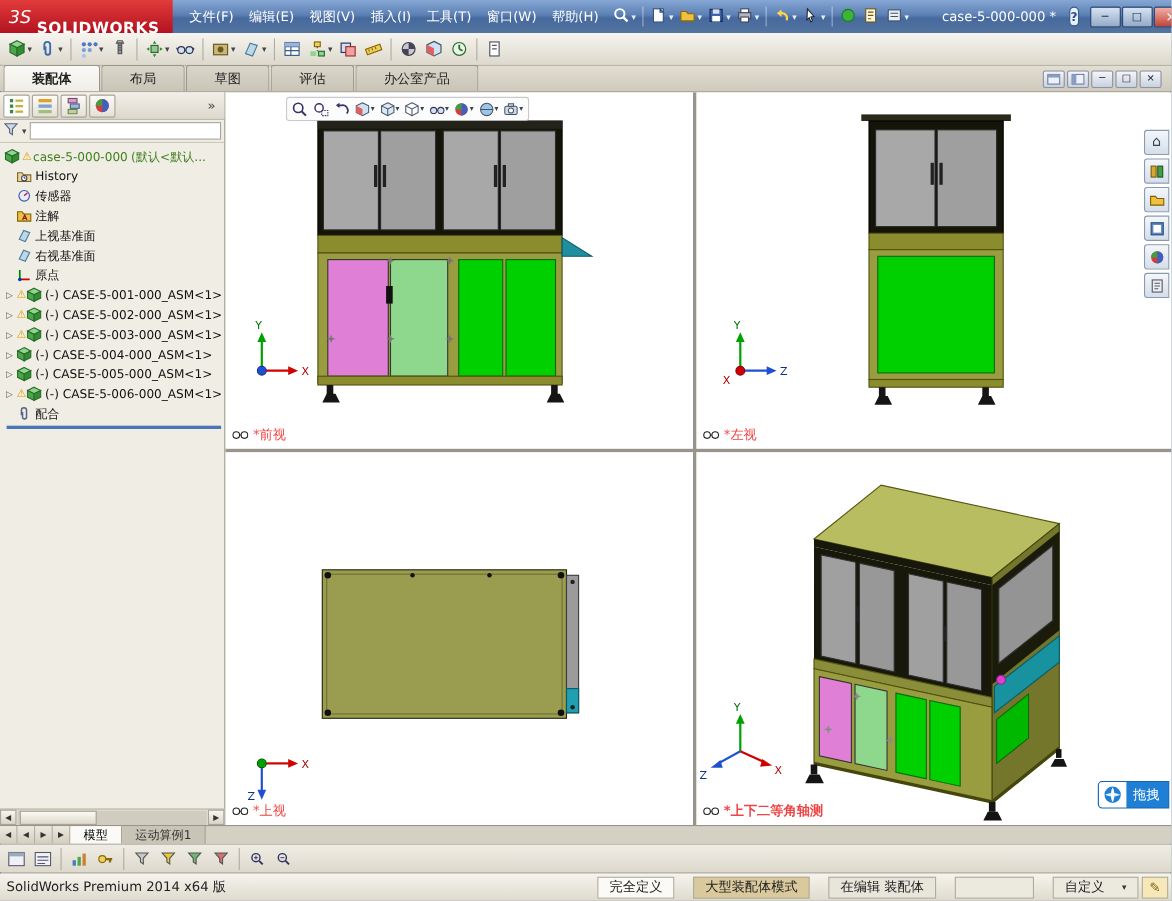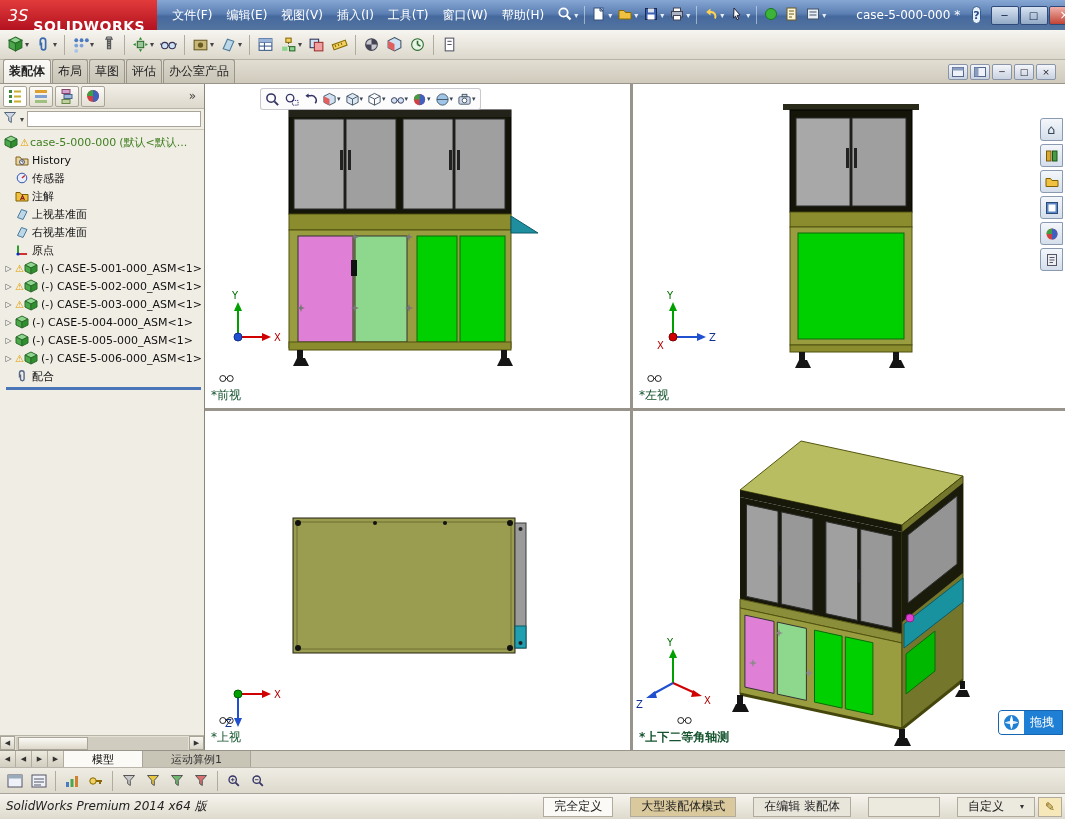--- a/index.html
+++ b/index.html
@@ -25,21 +25,21 @@
 .wb-close{background:linear-gradient(#f0b0a8,#c24436);color:#fff;width:32px;font-size:12px;}
 
 
 .toolbar2{height:30px;flex:0 0 30px;background:linear-gradient(#f7f5f0,#dcd8cc);border-bottom:1px solid #b8b4a8;display:flex;align-items:center;padding:0 5px;gap:2px;}
 .tbi{display:flex;align-items:center;height:24px;padding:0 2px;border-radius:2px;}
 .tbi .dd{font-size:8px;color:#444;margin-left:1px;}
 .sep{width:1px;height:20px;background:#b0aca0;margin:0 3px;}
 
 
 .cmdbar{height:24px;flex:0 0 24px;background:linear-gradient(#e2ded2,#cfcabc);display:flex;align-items:flex-end;padding:0 3px;border-bottom:1px solid #98948a;}
-.ctab{padding:3px 5px;border:1px solid #9a968a;border-bottom:none;background:linear-gradient(#dad6ca,#c8c4b6);margin-right:1px;border-radius:3px 3px 0 0;color:#222;white-space:nowrap;}
+.ctab{padding:3px 25px;border:1px solid #9a968a;border-bottom:none;background:linear-gradient(#dad6ca,#c8c4b6);margin-right:1px;border-radius:3px 3px 0 0;color:#222;white-space:nowrap;}
 .ctab.active{background:linear-gradient(#fbfaf7,#efede6);font-weight:bold;}
 .doc-ctrls{margin-left:auto;display:flex;align-items:center;gap:2px;padding:0 6px 3px 0;}
 .dcb{width:20px;height:16px;border:1px solid #8a94a8;background:linear-gradient(#f4f6fa,#c9d2e0);display:flex;align-items:center;justify-content:center;font-size:9px;border-radius:2px;color:#223;}
 
 
 .main{flex:1 1 auto;display:flex;min-height:0;}
 .lpanel{width:205px;flex:0 0 205px;background:#f0ede4;border-right:1px solid #8a867a;display:flex;flex-direction:column;position:relative;}
 .lp-tabs{height:25px;display:flex;align-items:center;background:linear-gradient(#f2efe8,#ddd8cc);border-bottom:1px solid #b8b4a8;padding:0 3px;gap:2px;}
 .lp-tab{width:24px;height:21px;border:1px solid #a8a498;background:linear-gradient(#fcfbf8,#e4e0d4);display:flex;align-items:center;justify-content:center;border-radius:2px;}
 .lp-tab.active{background:#fff;}
@@ -65,42 +65,42 @@
 
 .graphics{flex:1 1 auto;position:relative;background:#ffffff;min-width:0;}
 .vp{position:absolute;overflow:hidden;}
 .vp .geom{position:absolute;inset:0;width:100%;height:100%;}
 .vp1{left:0;top:0;width:425px;height:324px;}
 .vp2{left:428px;top:0;right:0;height:324px;}
 .vp3{left:0;top:327px;width:425px;bottom:0;}
 .vp4{left:428px;top:327px;right:0;bottom:0;}
 .div-v{position:absolute;left:425px;top:0;bottom:0;width:3px;background:#98948c;}
 .div-h{position:absolute;top:324px;left:0;right:0;height:3px;background:#98948c;}
-.vp-label{position:absolute;left:6px;bottom:4px;display:flex;align-items:center;gap:4px;font-size:12px;color:#14532d;flex-direction:column;}
+.vp-label{position:absolute;left:6px;bottom:4px;display:flex;align-items:center;gap:4px;font-size:12px;color:#ef4444;}
 .hud{position:absolute;left:55px;top:4px;height:22px;background:rgba(250,250,252,.65);border:1px solid rgba(150,150,160,.5);border-radius:3px;display:flex;align-items:center;padding:0 4px;gap:4px;}
 .hud-i{display:flex;align-items:center;}
 .hud-i .dd{font-size:7px;color:#345;}
 .taskstrip{position:absolute;top:34px;right:2px;width:23px;display:flex;flex-direction:column;gap:3px;z-index:5;}
 .tp-icon{width:23px;height:23px;background:linear-gradient(#f4f7fb,#d4deea);border:1px solid #8a9ab0;border-radius:3px 0 0 3px;display:flex;align-items:center;justify-content:center;color:#345;font-size:13px;}
 .dragw{position:absolute;right:2px;top:626px;height:25px;display:flex;align-items:center;z-index:6;border-radius:4px 0 0 4px;overflow:hidden;border:1px solid #1565b0;background:#1f7fd4;}
 .dragw-logo{width:25px;height:25px;background:#fff;display:flex;align-items:center;justify-content:center;}
 .dragw-label{color:#fff;padding:0 8px 0 6px;}
 
 
 .btabs{height:17px;flex:0 0 17px;background:#d4d0c4;border-top:1px solid #98948a;display:flex;align-items:stretch;}
 .bnav{width:16px;display:flex;align-items:center;justify-content:center;font-size:7px;color:#333;background:linear-gradient(#eceade,#d2cec0);border-right:1px solid #b0aca0;}
-.btab{padding:1px 28px;font-size:11px;display:flex;align-items:center;border-right:1px solid #a8a49a;background:#c8c4b6;color:#333;white-space:nowrap;}
+.btab{padding:1px 12px;font-size:11px;display:flex;align-items:center;border-right:1px solid #a8a49a;background:#c8c4b6;color:#333;white-space:nowrap;}
 .btab.active{background:#fbfaf6;color:#000;}
 .btab-fill{flex:1;}
 .motionbar{height:26px;flex:0 0 26px;background:linear-gradient(#efece4,#ddd9cc);border-top:1px solid #b8b4aa;display:flex;align-items:center;padding:0 4px;gap:2px;}
 .mbi{width:22px;height:20px;display:flex;align-items:center;justify-content:center;border-radius:2px;}
 
 
 .statusbar{height:26px;flex:0 0 26px;background:linear-gradient(#f6f4ee,#dedacd);border-top:1px solid #a8a49a;display:flex;align-items:center;padding:0 3px 0 6px;color:#222;}
-.sb-left{white-space:nowrap;font-style:italic;}
+.sb-left{white-space:nowrap;}
 .sb-spacer{flex:1;}
 .seg{height:20px;display:flex;align-items:center;padding:0 10px;border:1px solid #b0ab9e;background:#fbfaf6;white-space:nowrap;margin-left:17px;}
 .seg-mode{background:#d9c99c;}
 .seg-edit{background:#e8e5db;}
 .seg-empty{width:72px;background:#eceadf;}
 .seg-custom{background:#eceadf;gap:16px;}
 .seg-custom .dd{font-size:8px;color:#333;}
 .sb-pencil{width:24px;height:20px;border:1px solid #b0ab9e;background:#f6e8b8;display:flex;align-items:center;justify-content:center;color:#7a5a00;margin-left:3px;}
 </style>
 </head>

